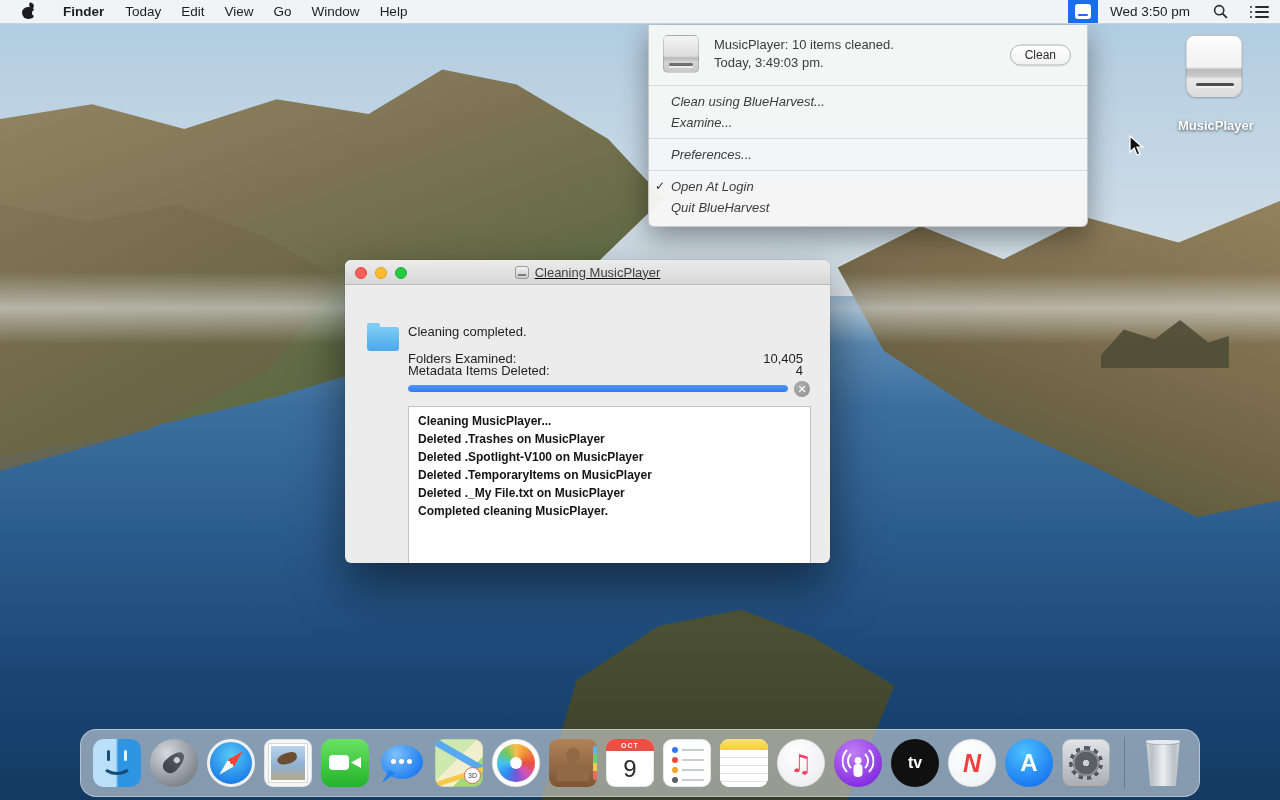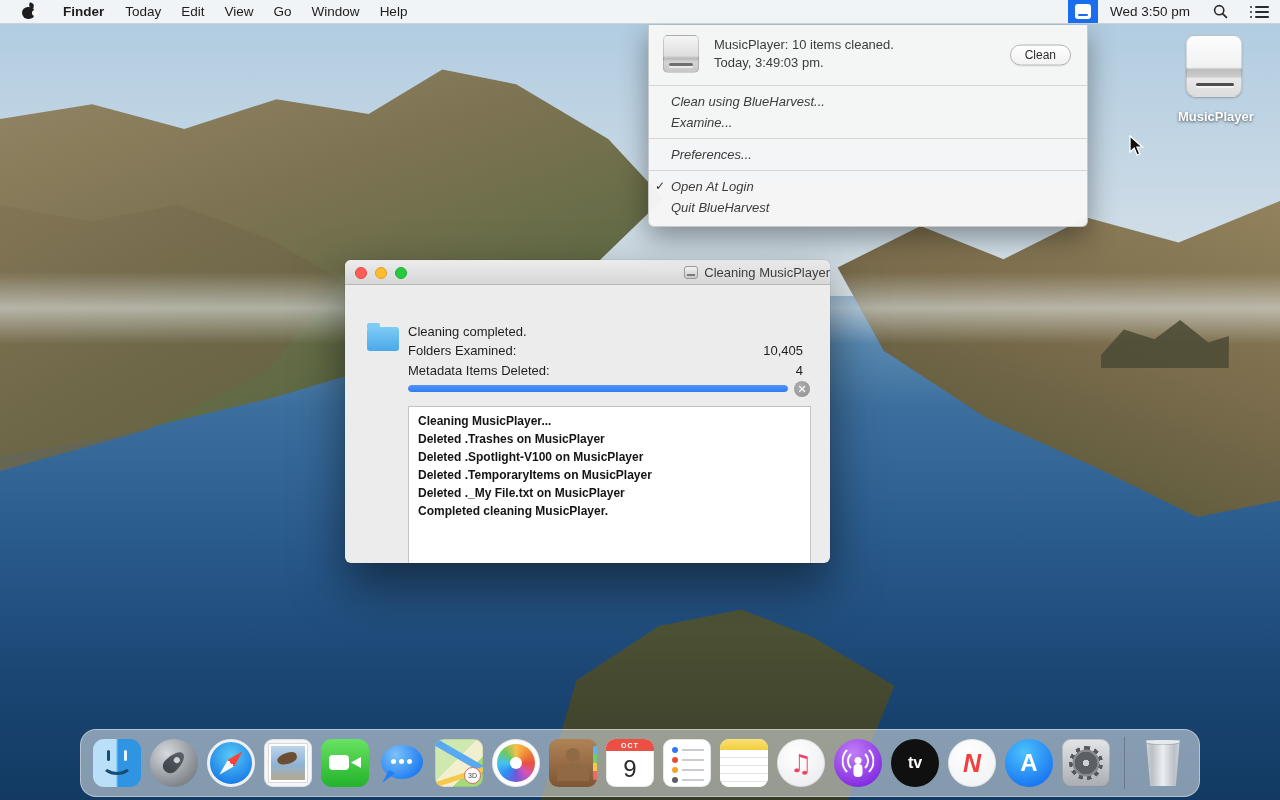--- a/index.html
+++ b/index.html
@@ -68,55 +68,55 @@
   .dd-group { padding:5px 0; border-bottom:1px solid #d7d7d7;font-style:italic; }
   .dd-group:last-child { border-bottom:none; padding-bottom:8px; }
   .dd-item { position:relative; padding:2px 14px 2px 22px; line-height:17px; }
   .dd-check { position:absolute; left:6px; top:2px; font-size:12px; color:#2c2c2c; }
 
   
   .window { position:absolute; left:345px; top:260px; width:485px; height:303px; z-index:40;
             background:#ececec; border-radius:6px; overflow:hidden;
             box-shadow:0 22px 50px rgba(0,0,0,.5), 0 0 1px rgba(0,0,0,.4); }
   .titlebar { position:relative; height:25px; background:linear-gradient(#ececec,#d7d7d7);
-              border-bottom:1px solid #b8b8b8; display:flex; align-items:center; justify-content:flex-end; }
+              border-bottom:1px solid #b8b8b8; display:flex; align-items:center; justify-content:center;text-decoration:underline; }
   .traffic { position:absolute; left:10px; top:6.5px; display:flex; gap:8px; }
   .tl { width:12px; height:12px; border-radius:50%; }
   .tl.red { background:#ff5f57; border:1px solid #e24640; }
   .tl.yellow { background:#febc2e; border:1px solid #dfa023; }
   .tl.green { background:#28c840; border:1px solid #1eaf34; }
   .win-title { display:flex; align-items:center; gap:6px; font-size:13px; color:#3e3e3e; }
   .title-drive { position:relative; width:14px; height:13px; background:linear-gradient(#f2f2f2,#c9c9c9); border:1px solid #9a9a9a; border-radius:3px; }
   .title-drive::after { content:""; position:absolute; left:2px; bottom:2px; width:8px; height:2px; background:#7b7b7b; }
 
   .win-body { position:relative; width:100%; height:278px; font-size:13px; color:#1f1f1f; }
   .folder-icon { position:absolute; left:22px; top:42px; width:32px; height:24px;
                  background:linear-gradient(180deg,#7ecbf4,#4aa8ea); border-radius:3px; }
   .folder-icon::before { content:""; position:absolute; left:0; top:-4px; width:13px; height:5px;
                  background:#7ecbf4; border-radius:2px 2px 0 0; }
   .win-line1 { position:absolute; left:63px; top:39px; }
   .stat-row { position:absolute; left:63px; width:395px; display:flex; justify-content:space-between; }
-  .stat-row.r1 { top:58px; } .stat-row.r2 { top:78px; }
+  .stat-row.r1 { top:66px; } .stat-row.r2 { top:78px; }
   .progress-track { position:absolute; left:63px; top:100px; width:380px; height:7px; border-radius:4px;
                     background:#d5d5d5; overflow:hidden; }
   .progress-fill { height:100%; background:linear-gradient(#5593f8,#2f7cf6); border-radius:4px; }
   .cancel-btn { position:absolute; left:449px; top:96px; width:16px; height:16px; border-radius:50%;
                 background:radial-gradient(circle at 40% 35%,#b0b0b0,#8e8e8e); color:#fff; font-size:11px;
                 display:flex; align-items:center; justify-content:center; line-height:1; font-weight:700; }
   .log-box { position:absolute; left:63px; top:121px; width:403px; height:162px; background:#fff;
              border:1px solid #c3c3c3; padding:5px 9px; font-size:12px; line-height:18px; color:#141414;font-weight:bold; }
 
   
   .desktop-icon { position:absolute; left:1178px; top:35px; width:72px; text-align:center; z-index:10; }
   .drive-big { position:relative; width:56px; height:62px; margin:0 auto; border-radius:9px;
                background:linear-gradient(180deg,#fdfdfd 0%,#f1f1f1 52%,#bcbcbc 56%,#cdcdcd 68%,#e9e9e9 71%,#dcdcdc 100%);
                border:1px solid rgba(0,0,0,.12); box-shadow:0 1px 2px rgba(0,0,0,.25); }
   .drive-big::after { content:""; position:absolute; left:9px; bottom:10px; width:38px; height:3px;
                background:#4d4d4d; border-radius:2px; box-shadow:0 2px 0 rgba(255,255,255,.55); }
-  .icon-label { margin-top:12px; font-size:13px; font-weight:600; color:#fff;
+  .icon-label { margin-top:21px; font-size:13px; font-weight:600; color:#fff;
                 text-shadow:0 1px 3px rgba(0,0,0,.65); }
 
   
   .cursor { position:absolute; left:1128px; top:135px; z-index:100; }
 
   
   .dock { position:absolute; left:50%; bottom:3px; transform:translateX(-50%); z-index:50;
           display:flex; align-items:center; gap:9px; padding:7px 12px;
           background:rgba(238,241,243,.52); border:1px solid rgba(255,255,255,.4); border-radius:16px; }
   .di { position:relative; width:48px; height:48px; flex:0 0 auto; }

